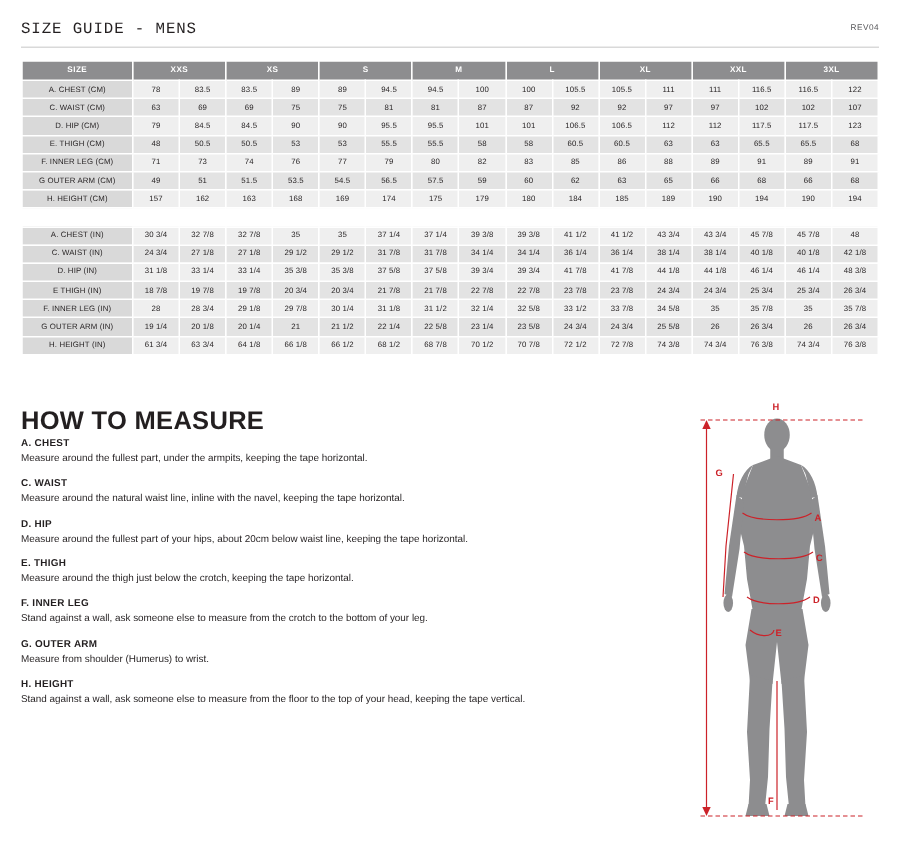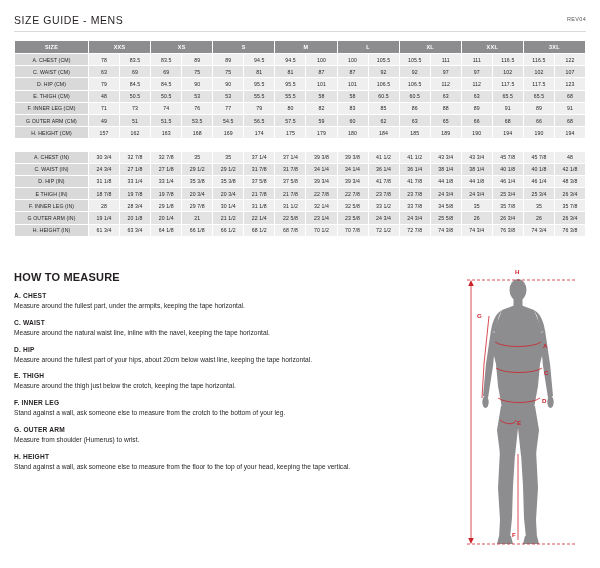--- a/index.html
+++ b/index.html
@@ -19,20 +19,21 @@
   
   .header {
     position: absolute;
     top: 14px; left: 14px; right: 14px;
     height: 16px;
   }
   .header-title {
     font-size: 10.5px;
     letter-spacing: 0.6px;
     color: #231f20;
+    font-family: Liberation Mono, monospace;
   }
   .header-rev {
     position: absolute;
     right: 0; top: 2px;
     font-size: 5.5px;
     color: #58585b;
     letter-spacing: 0.3px;
   }
   .header-rule {
     position: absolute;
@@ -81,21 +82,21 @@
   }
   tr.alt td.rowhead { background: #d9d9d9; }
   td.cell { background: #efefef; }
   tr.alt td.cell { background: #e3e3e3; }
   .spacer-row td { border: none; height: 4px; background: #ffffff; }
 
   
   .howto-title {
     position: absolute;
     left: 14px; top: 271px;
-    font-size: 11px;
+    font-size: 17px;
     font-weight: bold;
     letter-spacing: 0.2px;
   }
   .measures {
     position: absolute;
     left: 14px; top: 292px;
     width: 440px;
   }
   .measure { margin-bottom: 8.6px; }
   .measure-label {

